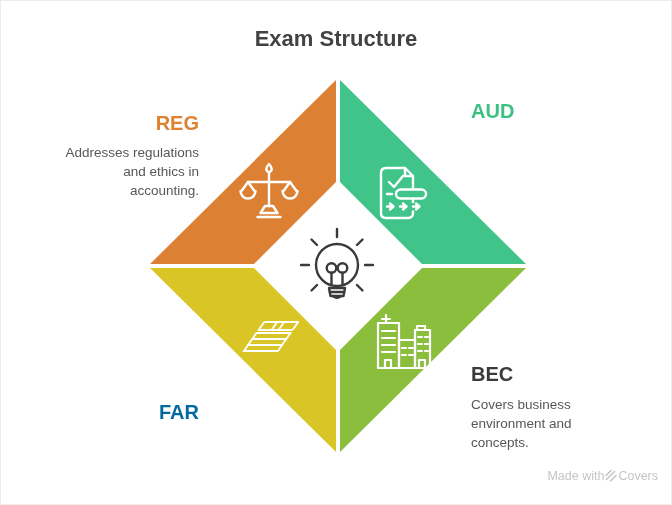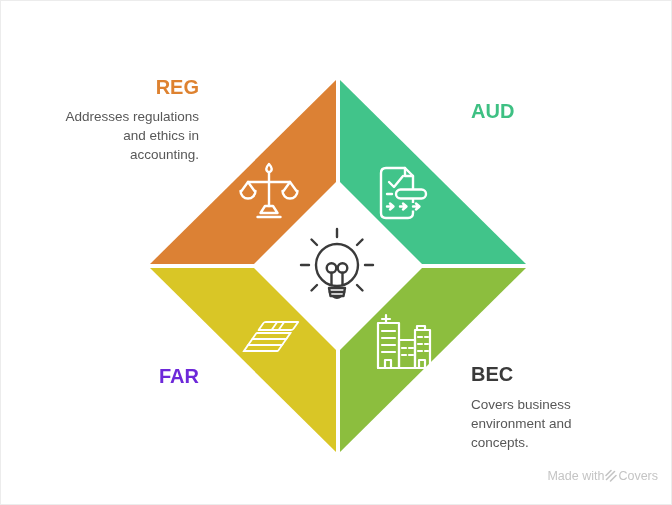--- a/index.html
+++ b/index.html
@@ -16,27 +16,27 @@
   .page-title{
     position:absolute;left:0;right:0;top:25px;
     text-align:center;
     font-size:22px;font-weight:700;color:#424242;
   }
   .seg-label{position:absolute;font-size:20px;font-weight:700;line-height:24px;}
   .seg-desc{
     position:absolute;font-size:13.5px;line-height:19px;color:#575757;
     white-space:pre-line;
   }
-  .align-right{text-align:right;}
+  .align-right{text-align:right;margin-top:36px;}
   .align-left{text-align:left;}
   .reg-label{right:472px;top:74px;color:#DE8230;}
   .reg-desc{right:472px;top:106px;width:180px;}
   .aud-label{left:470px;top:98px;color:#3EC083;}
   .aud-desc{left:470px;top:127px;width:180px;}
-  .far-label{right:472px;top:363px;color:#6d28d9;}
+  .far-label{right:472px;top:363px;color:#0369a1;}
   .far-desc{right:472px;top:396px;width:180px;}
   .bec-label{left:470px;top:361px;color:#3A3A3A;text-align:right;}
   .bec-desc{left:470px;top:394px;width:180px;}
   .watermark{
     position:absolute;right:13px;top:468px;
     display:flex;align-items:center;
     font-size:12.5px;color:#C4C4C4;
   }
 </style>
 </head>
@@ -127,20 +127,21 @@
       <line x1="0" y1="-28" x2="0" y2="-36"></line>
       <line x1="20" y1="-20" x2="25.5" y2="-25.5"></line>
       <line x1="28" y1="0" x2="36" y2="0"></line>
       <line x1="20" y1="20" x2="25.5" y2="25.5"></line>
       <line x1="-20" y1="20" x2="-25.5" y2="25.5"></line>
       <line x1="-28" y1="0" x2="-36" y2="0"></line>
       <line x1="-20" y1="-20" x2="-25.5" y2="-25.5"></line>
     </g>
   </svg>
 
+  <div class="page-title">Exam Structure</div>
 
   <div class="seg-label reg-label align-right">REG</div>
   <div class="seg-desc reg-desc align-right">Addresses regulations
 and ethics in
 accounting.</div>
 
   <div class="seg-label aud-label align-left">AUD</div>
 
   <div class="seg-label far-label align-right">FAR</div>
 

